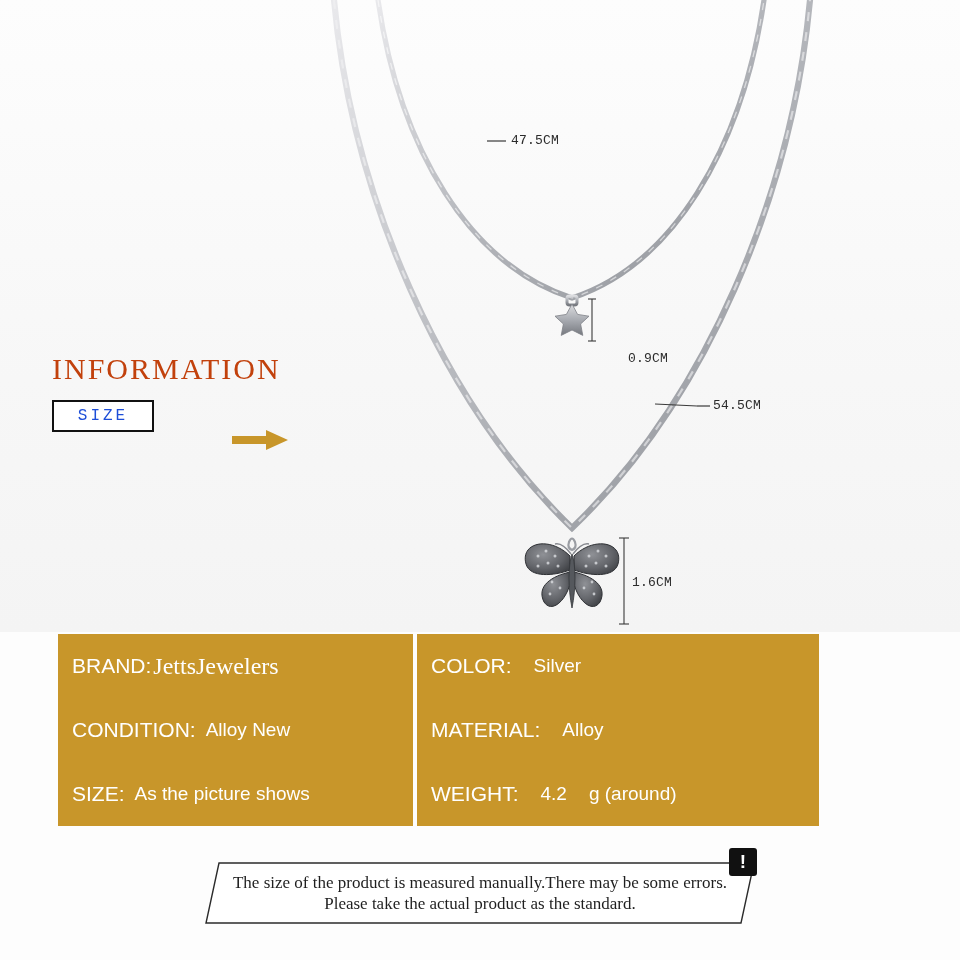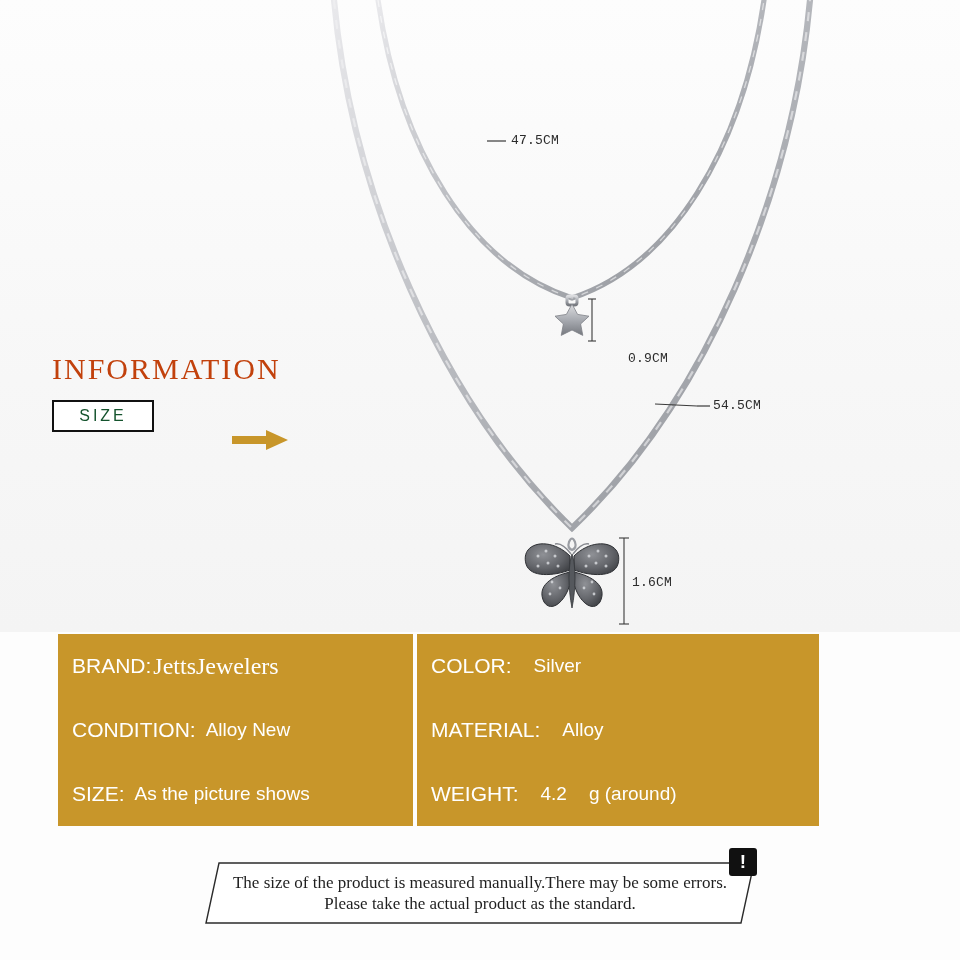--- a/index.html
+++ b/index.html
@@ -65,24 +65,24 @@
   .size-box {
     position: absolute;
     left: 52px;
     top: 400px;
     width: 98px;
     height: 28px;
     border: 2px solid #111;
     display: flex;
     align-items: center;
     justify-content: center;
-    font-family: Liberation Sans, sans-serif;
+    font-family: Liberation Mono, monospace;
     font-size: 16px;
     letter-spacing: 3px;
-    color: #14532d;
+    color: #1d4ed8;
     background: #fff;
   }
 
   .arrow {
     position: absolute;
     left: 232px;
     top: 430px;
     width: 56px;
     height: 20px;
   }

